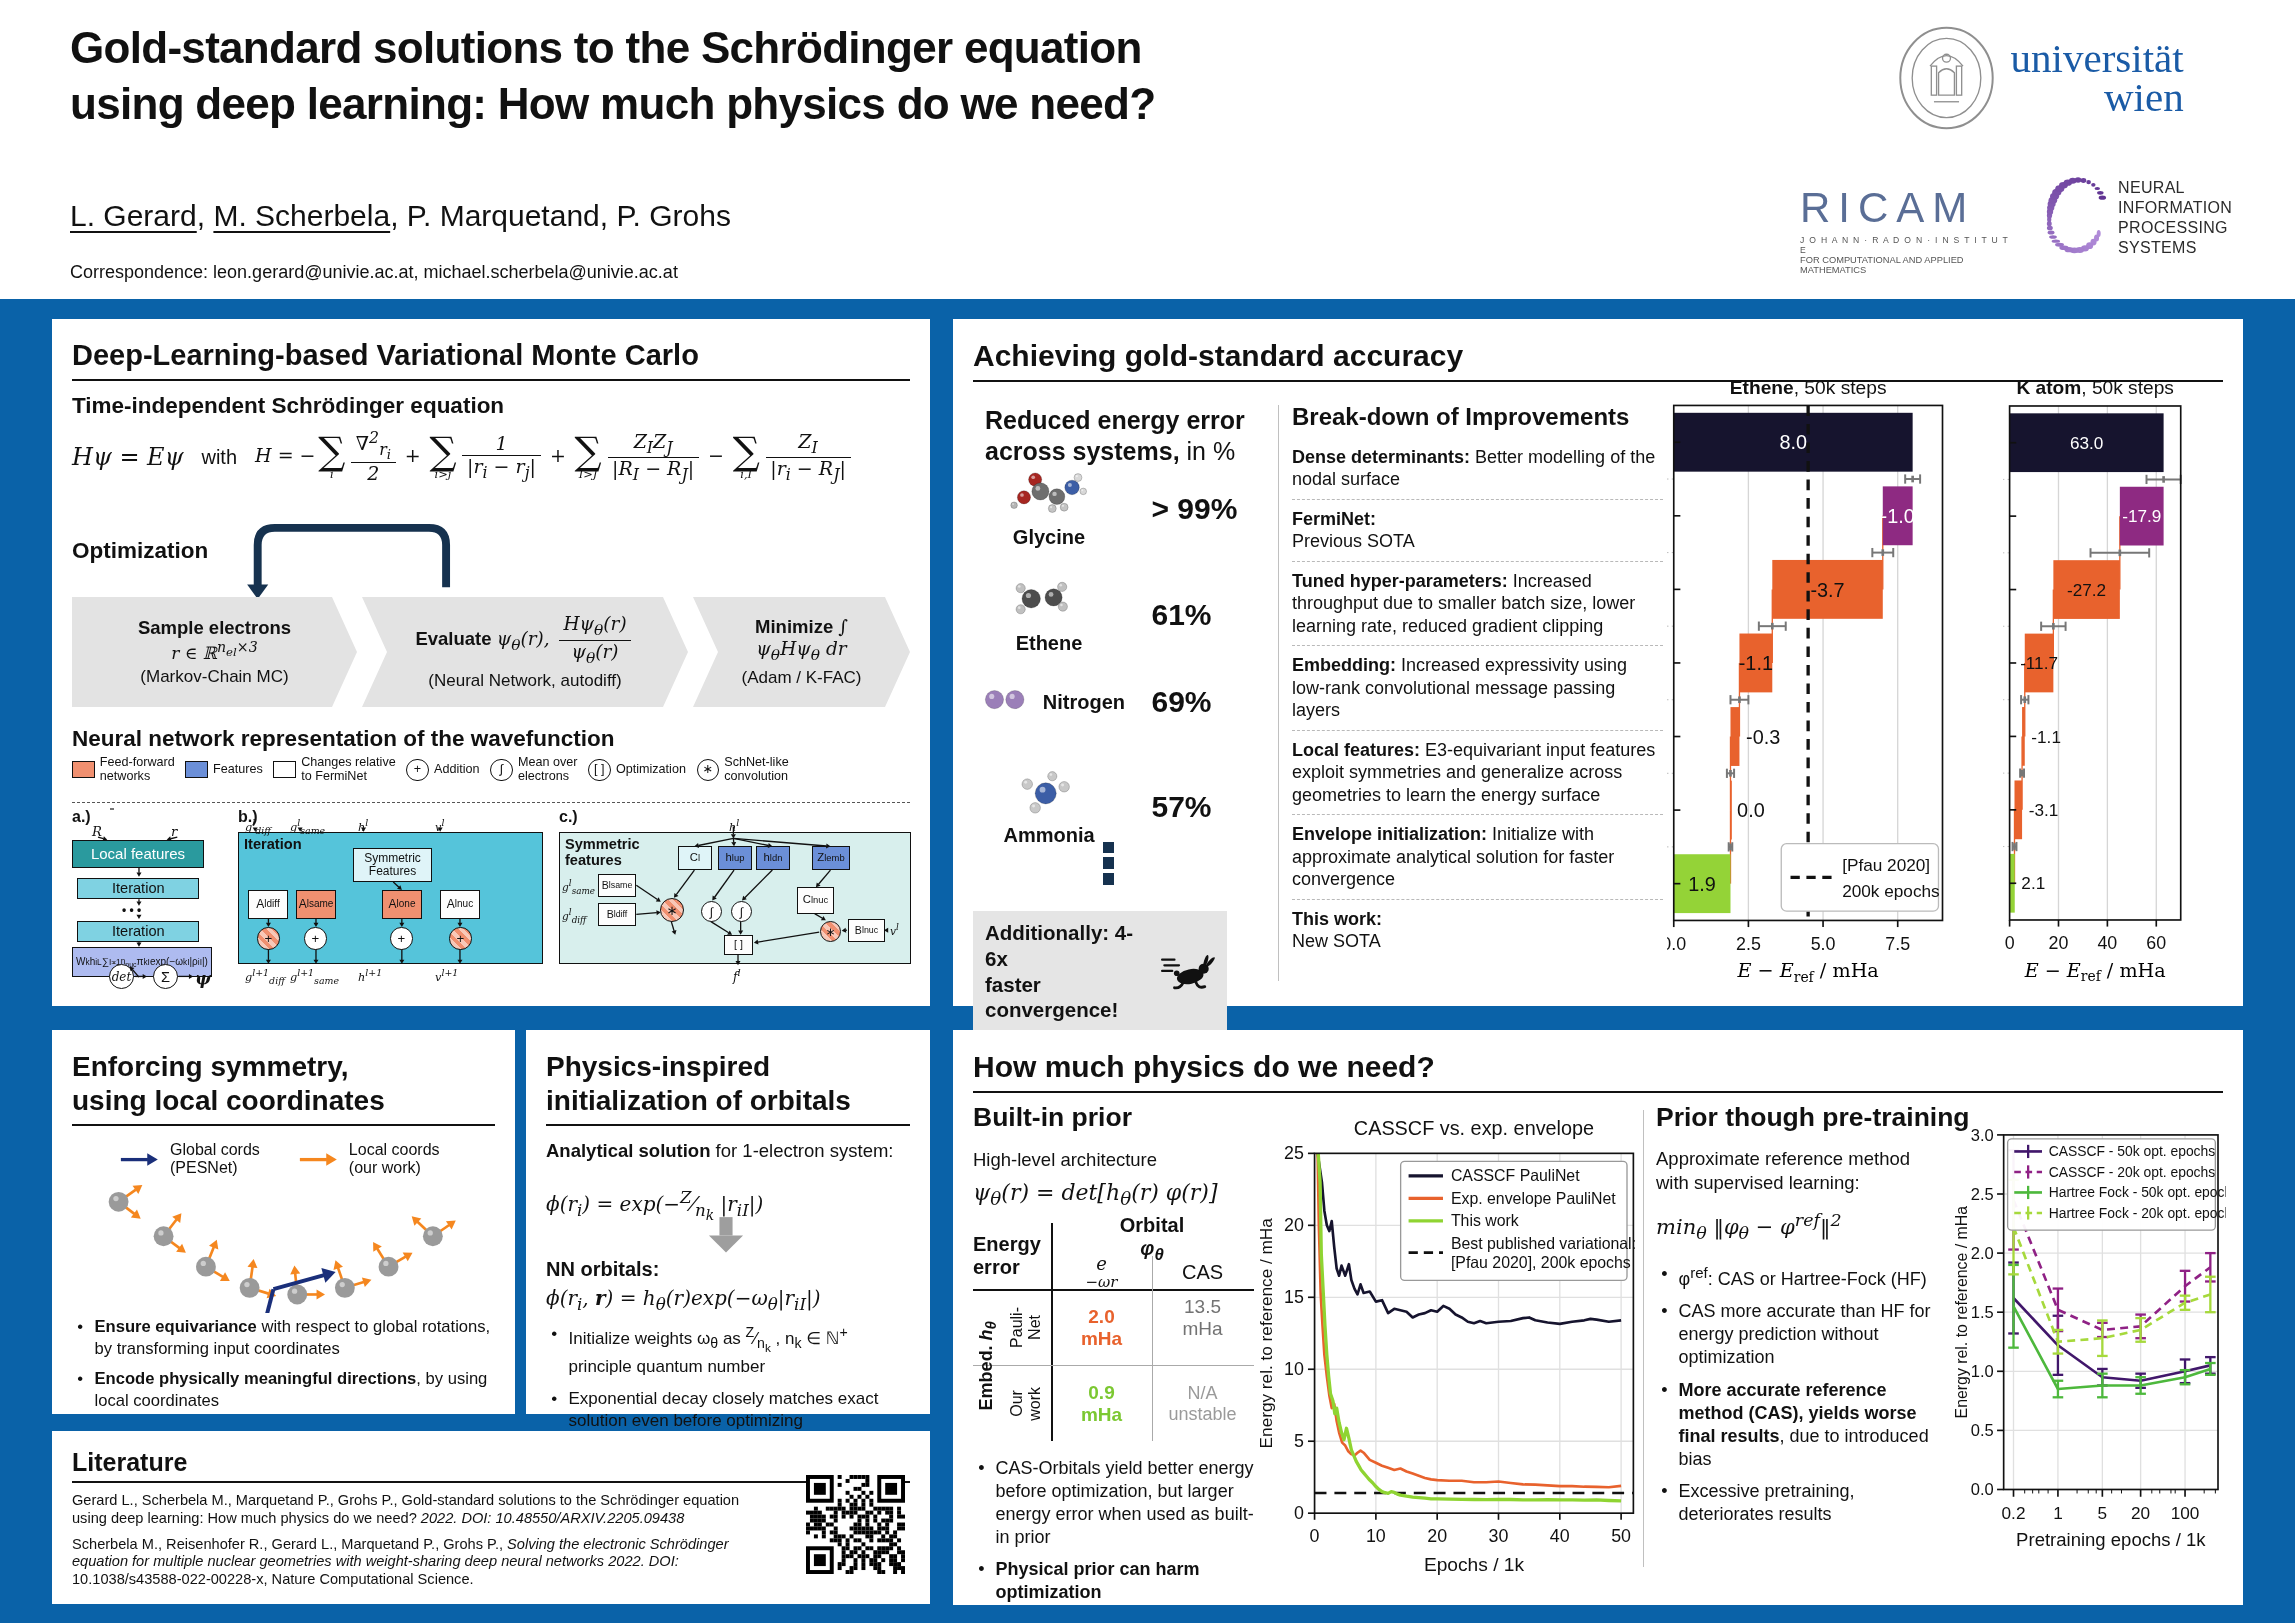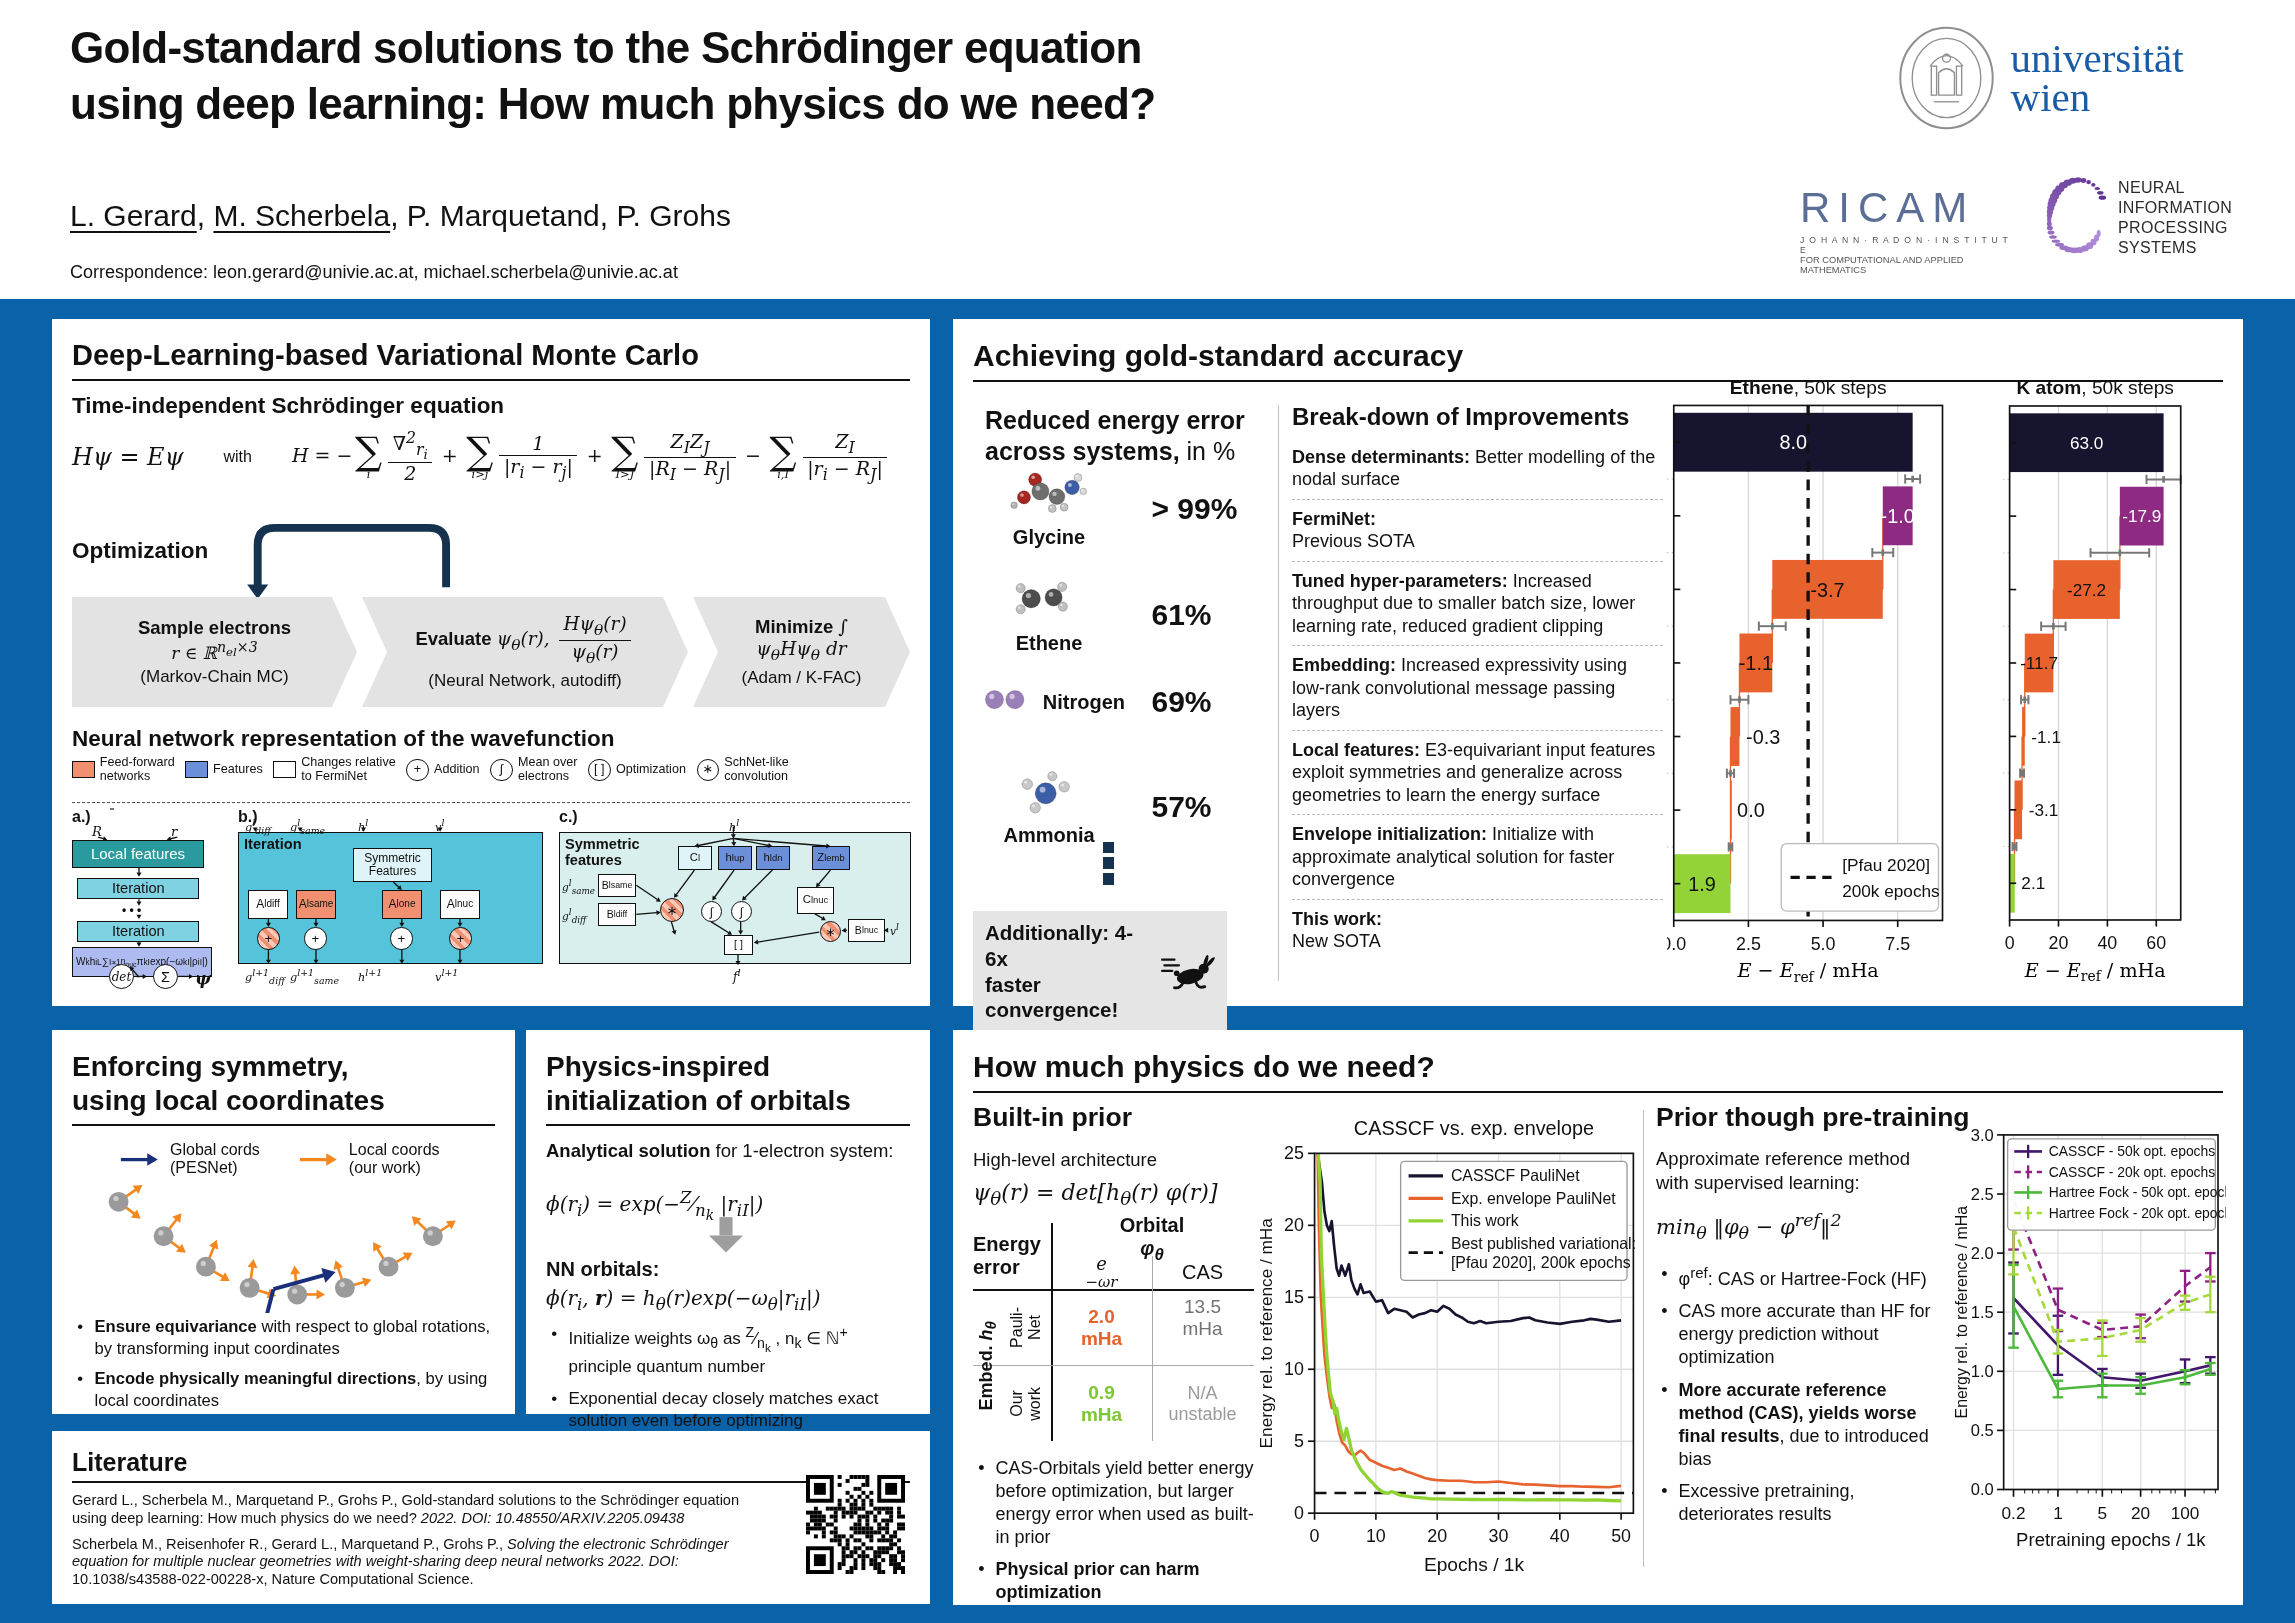--- a/index.html
+++ b/index.html
@@ -80,21 +80,21 @@
     <svg width="99" height="106" viewBox="0 0 150 160">
       <ellipse cx="75" cy="80" rx="70" ry="76" fill="none" stroke="#8f8f8f" stroke-width="3"></ellipse>
       <ellipse cx="75" cy="80" rx="52" ry="60" fill="none" stroke="#8f8f8f" stroke-width="2"></ellipse>
       <rect x="52" y="62" width="8" height="44" fill="none" stroke="#8f8f8f" stroke-width="2"></rect>
       <rect x="90" y="62" width="8" height="44" fill="none" stroke="#8f8f8f" stroke-width="2"></rect>
       <path d="M 50 62 Q 75 30 100 62" fill="none" stroke="#8f8f8f" stroke-width="2"></path>
       <path d="M 63 106 L 87 106 L 87 72 Q 75 60 63 72 Z" fill="none" stroke="#8f8f8f" stroke-width="2"></path>
       <circle cx="75" cy="50" r="6" fill="none" stroke="#8f8f8f" stroke-width="2"></circle>
       <path d="M 56 116 L 94 116" stroke="#8f8f8f" stroke-width="2"></path>
     </svg>
-    <div style="font-family:'Liberation Serif',serif; color:#1a5ba6; font-size:41px; line-height:0.95;">
+    <div style="font-family:'Liberation Serif',serif; color:#1a5ba6; font-size:41px; line-height:0.95;text-align:right;">
       <div>universität</div>
       <div>wien</div>
     </div>
   </div>
 
   <div class="abs" style="left:1800px; top:184px; width:218px;">
     <div style="font-size:42px; letter-spacing:8px; color:#5a6e96; font-weight:500;">RICAM</div>
     <div style="font-size:8.6px; letter-spacing:1.3px; color:#555; margin-top:2.6px;">J O H A N N · R A D O N · I N S T I T U T E</div>
     <div style="font-size:9.3px; color:#555;">FOR COMPUTATIONAL AND APPLIED MATHEMATICS</div>
   </div>
@@ -142,21 +142,21 @@
     </div>
   </div>
 </div>
 
 <section class="panel" style="left:52px; top:319px; width:878px; height:687px;">
  <div class="pad">
   <div class="ptitle fs44">Deep-Learning-based Variational Monte Carlo</div>
   <div class="sechead" style="top:54px;">Time-independent Schrödinger equation</div>
   <div class="abs" style="top:90px; left:0; width:838px; display:flex; align-items:center;">
     <span class="m" style="font-size:24px;">Hψ = Eψ</span>
-    <span style="font-size:16px; margin:0 40px;">with</span>
+    <span style="font-size:20px; margin:0 18px;">with</span>
     <span class="m" style="font-size:19px;">H = −<span class="bsum">
             <span class="ss">∑</span>
             <span class="sb">i</span>
           </span><span class="frac">
             <span class="fn">∇<sup>2</sup><sub>r<sub>i</sub></sub></span>
             <span class="fd">2</span>
           </span> + <span class="bsum">
             <span class="ss">∑</span>
             <span class="sb">i&gt;j</span>
           </span><span class="frac">

